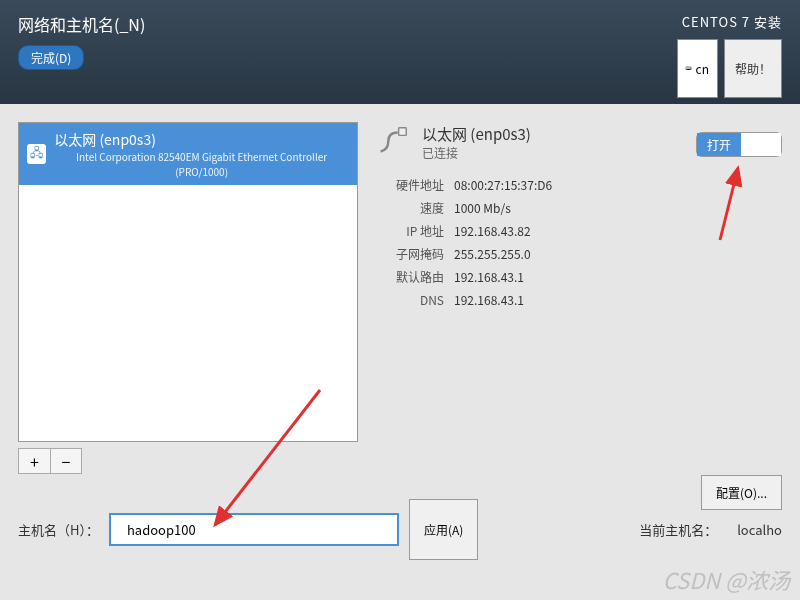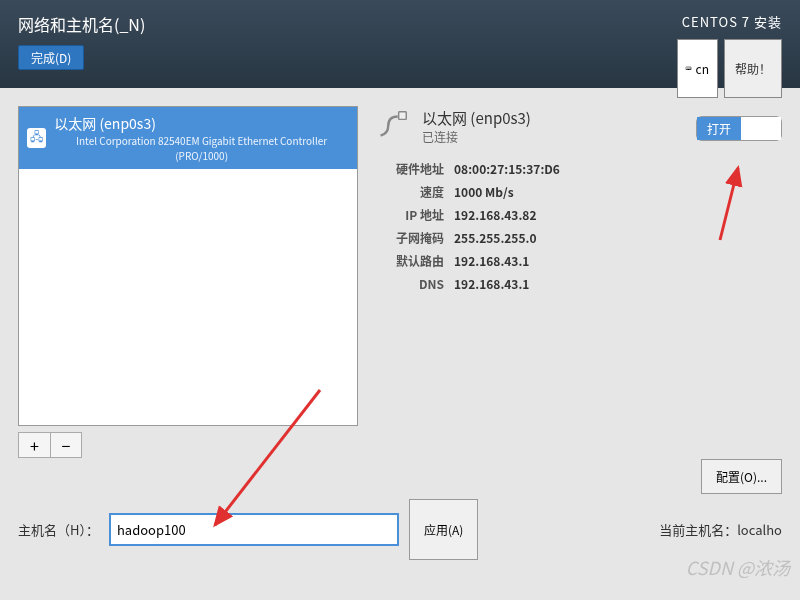--- a/index.html
+++ b/index.html
@@ -1,20 +1,20 @@
 <!DOCTYPE html>
 <html><head>
 <meta charset="utf-8">
 <style>
 * { box-sizing: border-box; margin: 0; padding: 0; font-family: "Microsoft YaHei", "Noto Sans CJK SC", sans-serif; }
 body { width: 800px; height: 600px; background: #e6e6e6; overflow: hidden; position: relative; }
-.header { background: #2c3e50; background: linear-gradient(#3a4a5a, #283643); height: 88px; color: white; padding: 12px 18px; display: flex; justify-content: space-between; }
+.header { background: #2c3e50; background: linear-gradient(#3a4a5a, #283643); height: 104px; color: white; padding: 12px 18px; display: flex; justify-content: space-between; }
 .header-left { }
 .page-title { font-size: 16px; font-weight: normal; margin-bottom: 8px; }
-.done-btn { background: #2f76c1; border: 1px solid #1a5a9a; color: white; padding: 3px 12px; font-size: 12px; border-radius: 2px; cursor: pointer; }
+.done-btn { background: #2f76c1; border: 1px solid #1a5a9a; color: white; padding: 3px 12px; font-size: 12px; border-radius: 10px; cursor: pointer; }
 .header-right { text-align: right; }
 .installer-title { font-size: 13px; margin-bottom: 8px; letter-spacing: 1px; }
 .header-buttons { display: flex; gap: 6px; justify-content: flex-end; }
 .kb-indicator { background: white; color: black; padding: 2px 8px; font-size: 12px; border: 1px solid #888; display: flex; align-items: center; gap: 4px; }
 .kb-icon { font-family: monospace; font-size: 10px; }
 .help-btn { background: #eee; color: #333; padding: 20px 10px; font-size: 12px; border: 1px solid #888; cursor: pointer; }
 
 .content { padding: 18px; display: flex; gap: 14px; }
 .left-panel { width: 340px; }
 .listbox { border: 1px solid #999; background: white; height: 320px; overflow: hidden; }
@@ -31,35 +31,35 @@
 .detail-header { display: flex; align-items: center; gap: 10px; margin-bottom: 14px; }
 .plug-icon { width: 40px; height: 40px; display: flex; align-items: center; justify-content: center; }
 .plug-icon svg { width: 38px; height: 38px; }
 .detail-title { font-size: 15px; color: #333; }
 .detail-status { font-size: 12px; color: #666; }
 
 .toggle-wrap { position: absolute; top: 10px; right: 0; display: flex; border: 1px solid #999; border-radius: 6px; overflow: visible; }
 .toggle-on { background: #4a90d9; color: white; padding: 3px 10px; font-size: 12px; }
 .toggle-off { background: white; width: 40px; }
 
-.details-table { font-size: 12px; color: #444; font-weight: bold; }
+.details-table { font-size: 12px; color: #444; }
 .details-table .row { display: flex; margin-bottom: 6px; }
 .details-table .label { width: 72px; text-align: right; margin-right: 10px; color: #555; }
 .details-table .value { color: #333; }
 
 .configure-btn { position: absolute; bottom: -36px; right: 0; padding: 8px 14px; background: #f0f0f0; border: 1px solid #999; font-size: 12px; cursor: pointer; }
 
 .bottom-bar { position: absolute; bottom: 40px; left: 18px; right: 18px; display: flex; align-items: center; gap: 10px; font-size: 13px; color: #333; }
-.hostname-input { width: 290px; padding: 5px 6px; border: 2px solid #4a90d9; font-size: 13px; outline: none; }
+.hostname-input { width: 290px; padding: 5px 16px; border: 2px solid #4a90d9; font-size: 13px; outline: none; }
 .apply-btn { padding: 21px 14px; background: #f0f0f0; border: 1px solid #999; font-size: 12px; cursor: pointer; }
-.current-host { margin-left: auto; display: flex; color: #333; }
+.current-host { margin-left: auto; display: flex; gap: 20px; color: #333; }
 
 .arrow-annotation { position: absolute; pointer-events: none; }
 .arrow-svg { overflow: visible; }
-.watermark { position: absolute; bottom: 20px; right: 10px; color: rgba(120,120,120,0.35); font-size: 18px; font-style: italic; margin-top: 24px; }
+.watermark { position: absolute; bottom: 5px; right: 10px; color: rgba(120,120,120,0.35); font-size: 22px; font-style: italic; margin-top: 24px; }
 </style>
 </head>
 <body>
 
 <div class="header">
   <div class="header-left">
     <div class="page-title">网络和主机名(_N)</div>
     <button class="done-btn">完成(D)</button>
   </div>
   <div class="header-right">

